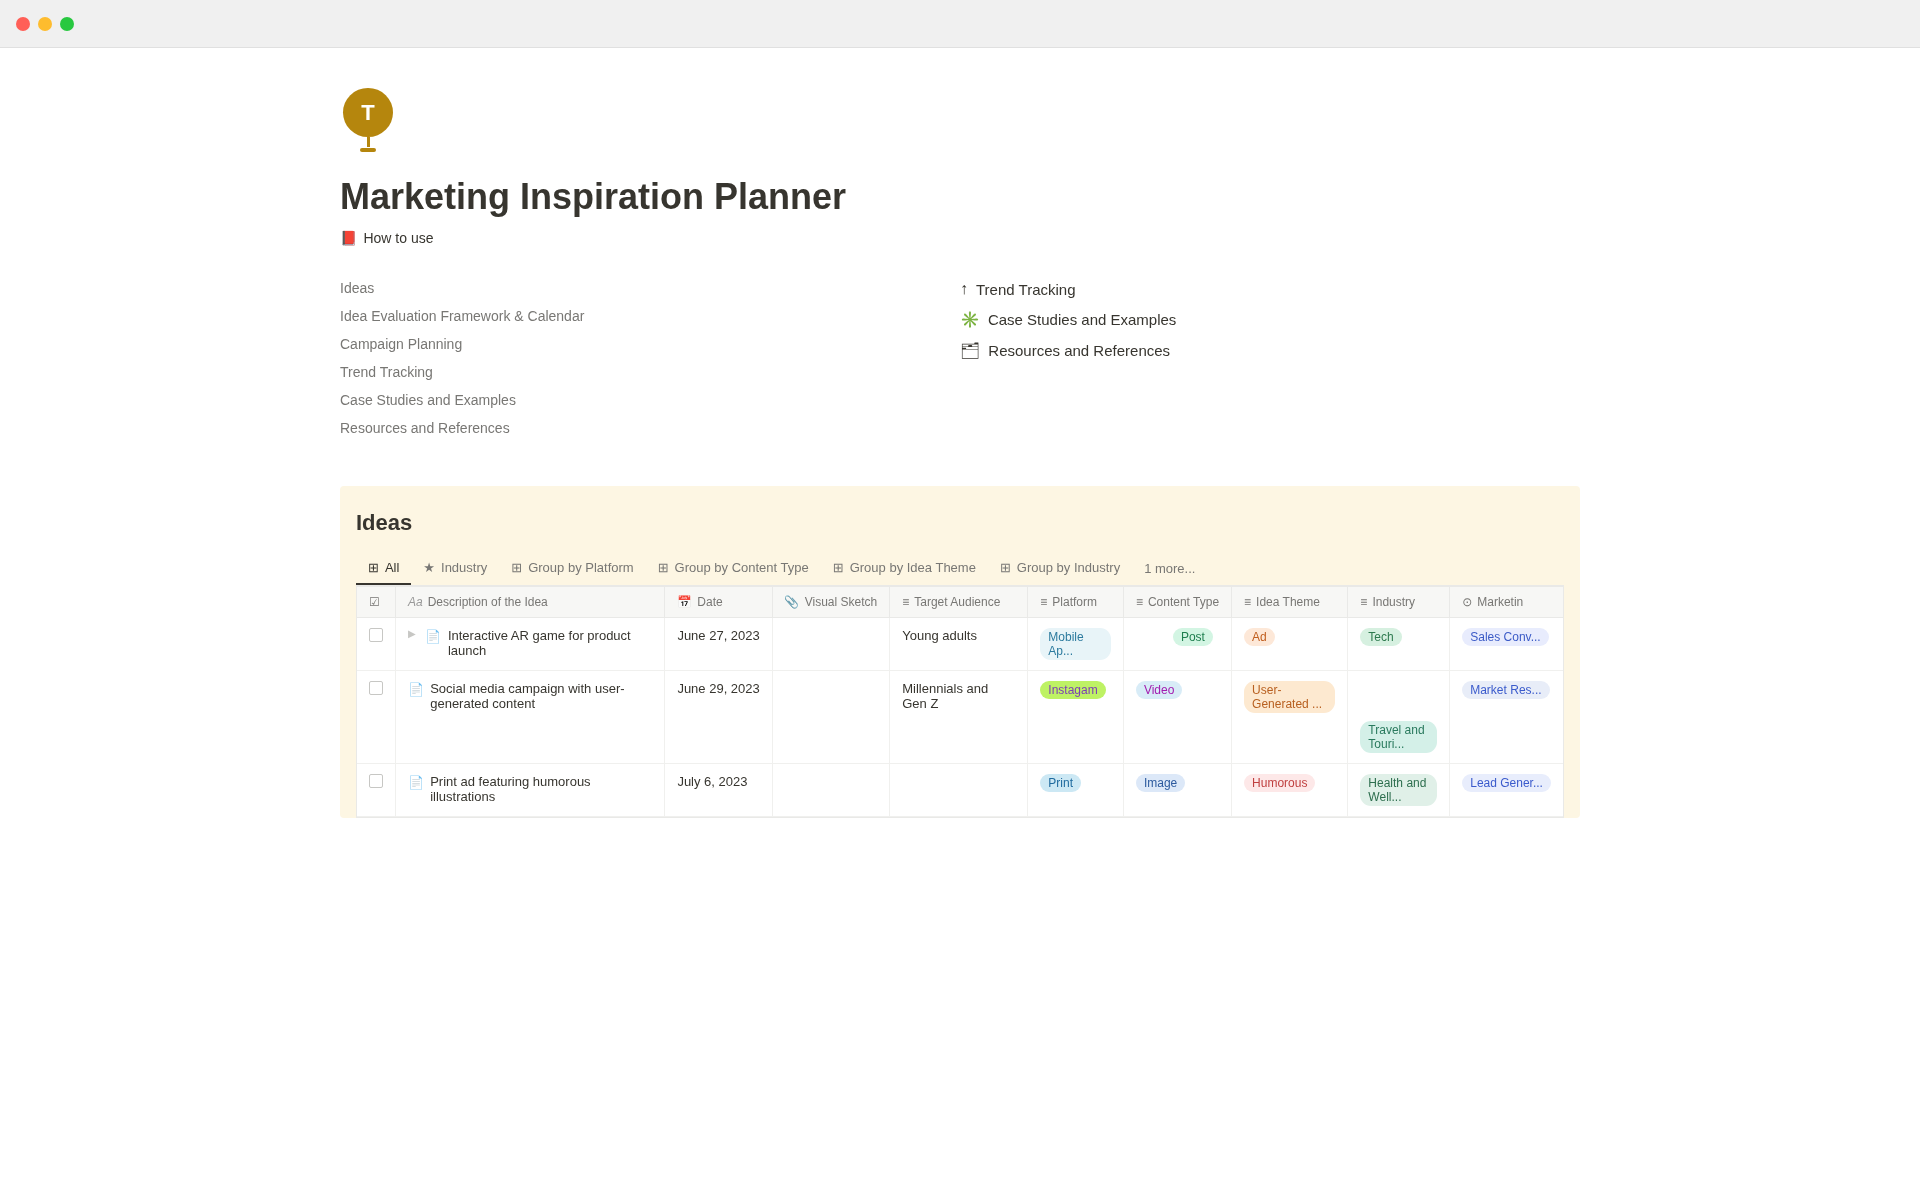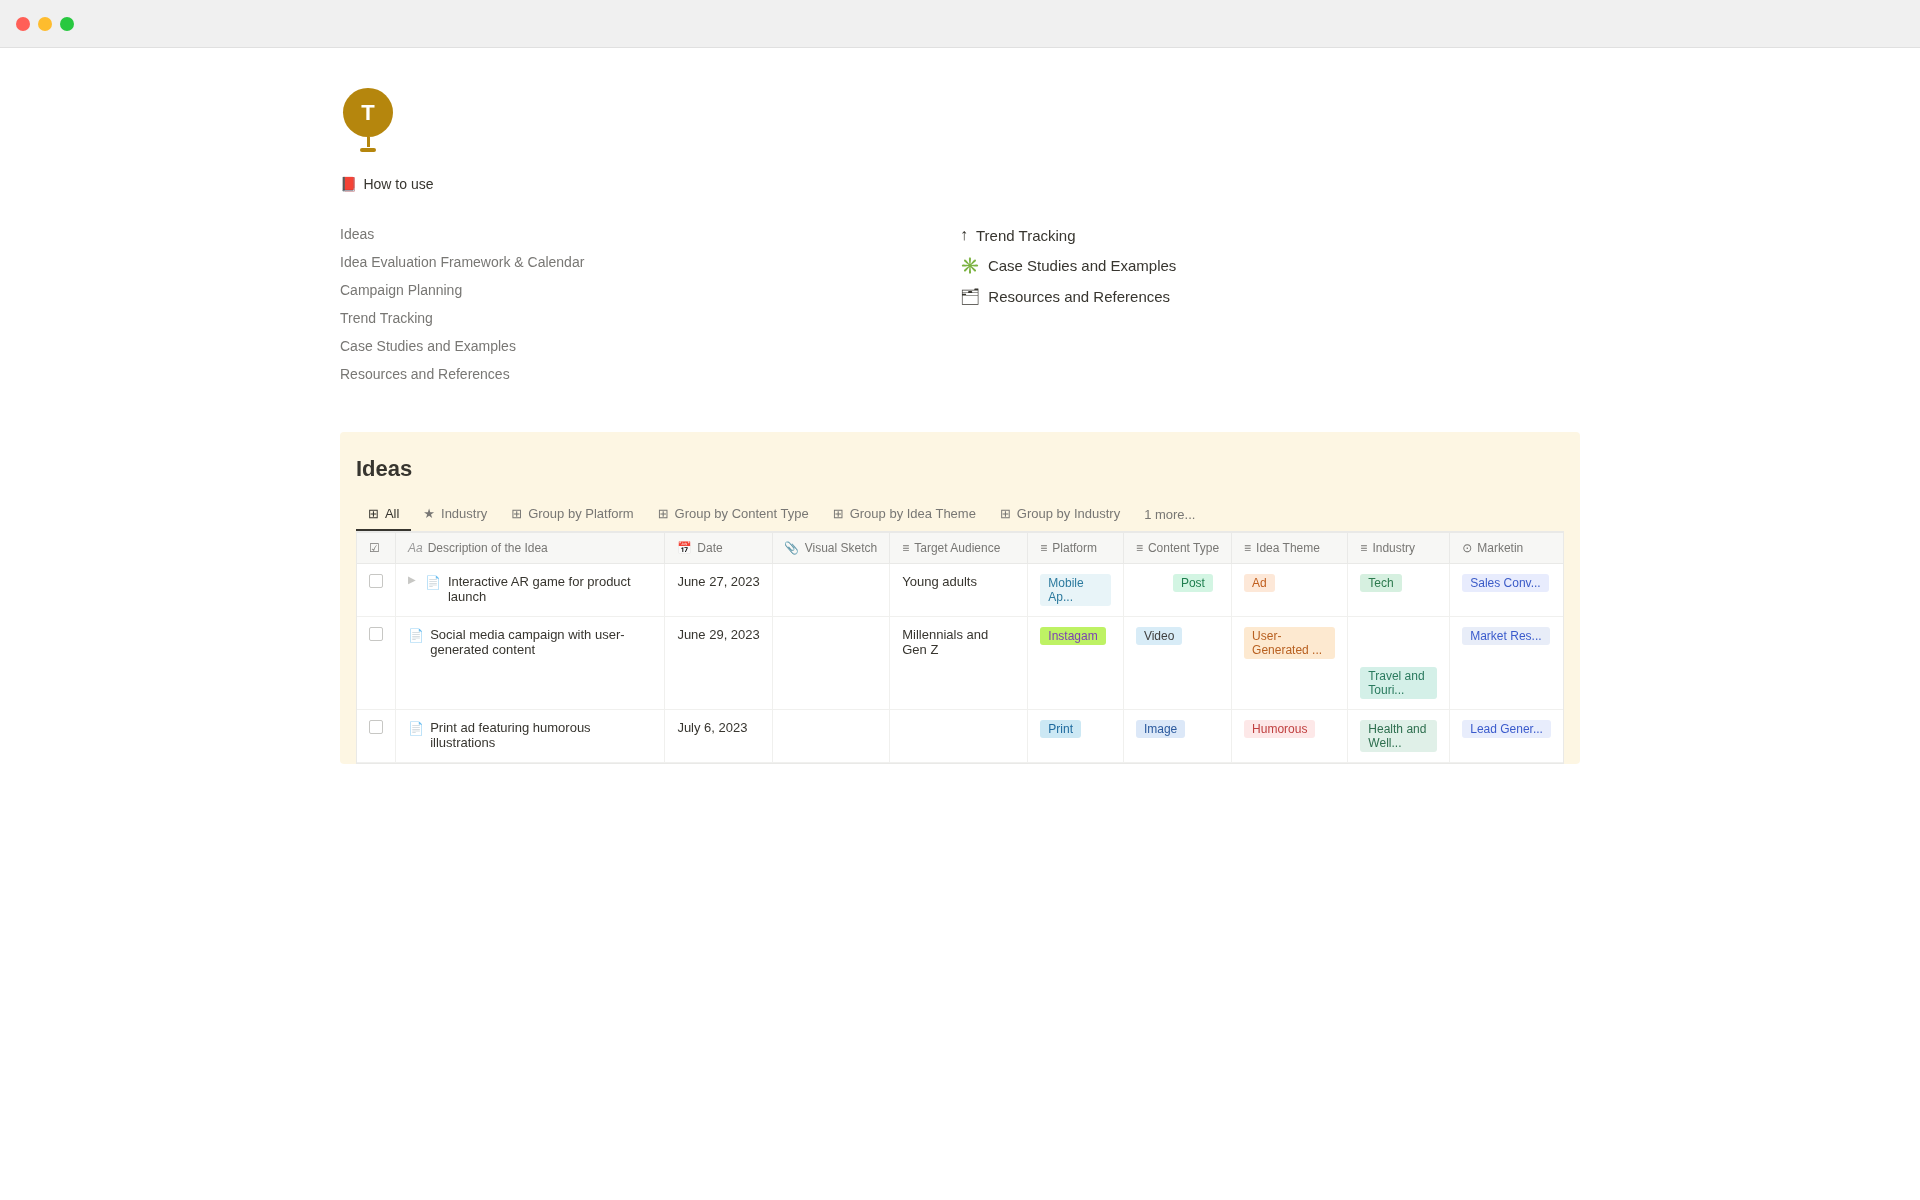--- a/index.html
+++ b/index.html
@@ -239,33 +239,33 @@
       display: flex;
       align-items: flex-start;
       gap: 6px;
     }
 
     .doc-icon { color: #999; font-size: 13px; margin-top: 1px; }
 
     .tag {
       display: inline-block;
       padding: 2px 8px;
-      border-radius: 3px;
+      border-radius: 11px;
       font-size: 12px;
       font-weight: 500;
     }
 
     .tag-mobile-ap { background: #e8f4f8; color: #2c7a9e; }
     .tag-post { background: #d3f5e3; color: #1e7e4e; margin-left: 37px; }
     .tag-ad { background: #fde8d8; color: #c05e1e; }
     .tag-tech { background: #d6f0e0; color: #2d7a4e; }
     .tag-sales { background: #e8ecfd; color: #3b5bc7; }
 
     .tag-instagam { background: #bef264; color: #7b3fb5; }
-    .tag-video { background: #d8ecf7; color: #404040; }
+    .tag-video { background: #d8ecf7; color: #a21caf; }
     .tag-user-gen { background: #fde9d0; color: #b86020; }
     .tag-travel { background: #d4f0e8; color: #2a7a5e; margin-top: 40px; }
     .tag-market { background: #e8edf8; color: #3b5bcc; }
 
     .tag-print { background: #cce8f4; color: #1e6a9e; }
     .tag-image { background: #dce8f8; color: #2c5a9e; }
     .tag-humorous { background: #fde8e8; color: #c04040; }
     .tag-health { background: #e0f0e8; color: #2d6e4e; }
     .tag-lead { background: #e8edfc; color: #3a5acc; }
 
@@ -294,20 +294,21 @@
   <div class="logo-area">
     <div class="logo-icon">
       <div class="logo-circle">
         <span>T</span>
       </div>
       <div class="logo-stem"></div>
       <div class="logo-base"></div>
     </div>
   </div>
 
+  <h1 class="page-title">Marketing Inspiration Planner</h1>
 
   <div class="how-to-use">
     <span>📕</span>
     <span>How to use</span>
   </div>
 
   <div class="nav-grid">
     <div class="nav-left">
       <div class="nav-link">
         <span>Ideas</span>

